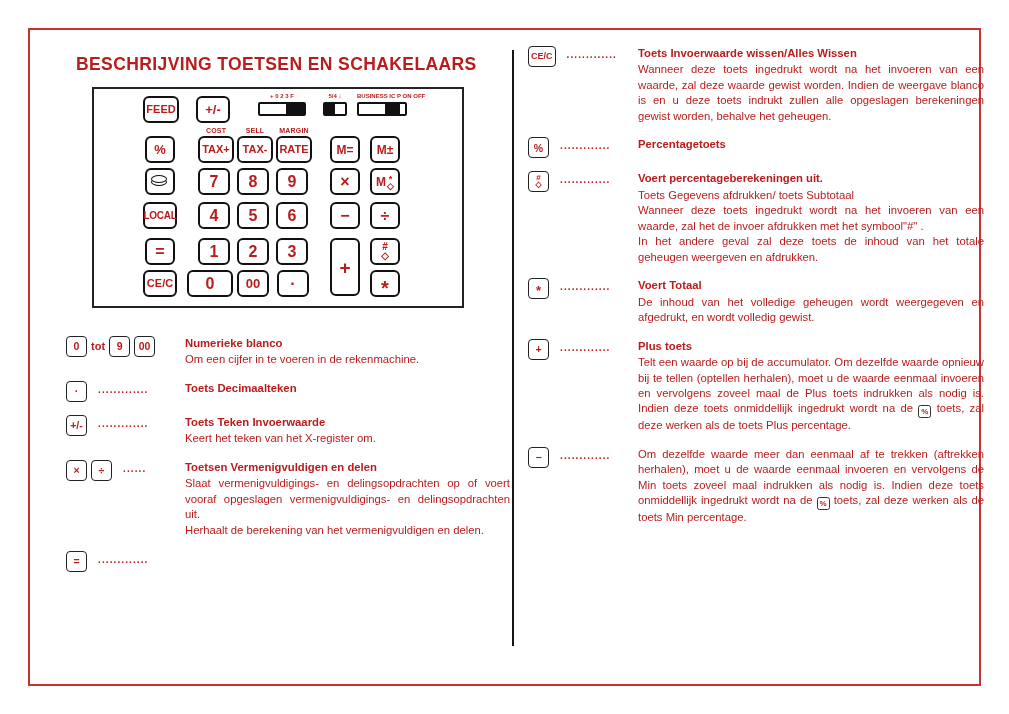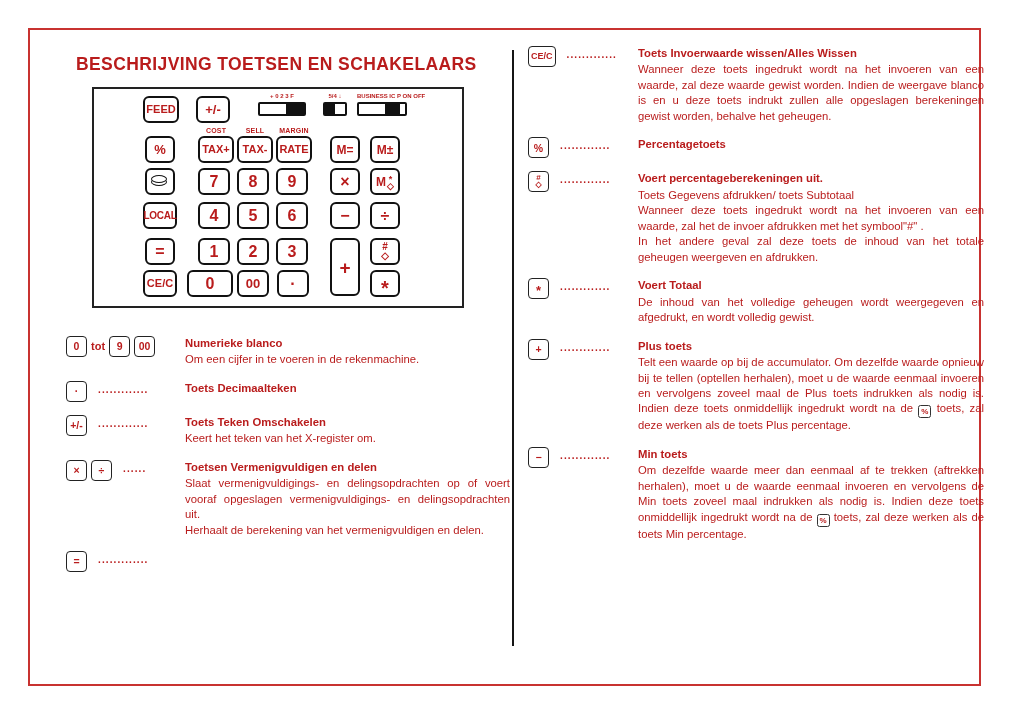--- a/index.html
+++ b/index.html
@@ -184,21 +184,21 @@
         <div class="ititle">Toets Decimaalteken</div>
       </div>
     </div>
 
     <div class="item">
       <div class="lead">
         <span class="kbox">+/-</span>
         <span class="dots">.............</span>
       </div>
       <div class="itext">
-        <div class="ititle">Toets Teken Omschakelen</div>
+        <div class="ititle">Toets Teken Invoerwaarde</div>
         <div class="ibody">Keert het teken van het X-register om.</div>
       </div>
     </div>
 
     <div class="item">
       <div class="lead">
         <span class="kbox">×</span>
         <span class="kbox">÷</span>
         <span class="dots">......</span>
       </div>
@@ -283,20 +283,19 @@
           <span>toets, zal deze werken als de toets Plus percentage.</span></div>
       </div>
     </div>
 
     <div class="item">
       <div class="lead">
         <span class="kbox">−</span>
         <span class="dots">.............</span>
       </div>
       <div class="itext">
-        <div class="ititle">Min toets</div>
         <div class="ibody"><span>Om dezelfde waarde meer dan eenmaal af te trekken (aftrekken herhalen), moet u de waarde eenmaal invoeren en vervolgens de Min toets zoveel maal indrukken als nodig is. Indien deze toets onmiddellijk ingedrukt wordt na de</span>
           <span class="inline-key">%</span>
           <span>toets, zal deze werken als de toets Min percentage.</span></div>
       </div>
     </div>
   </div>
 </div>
 
 </body></html>

